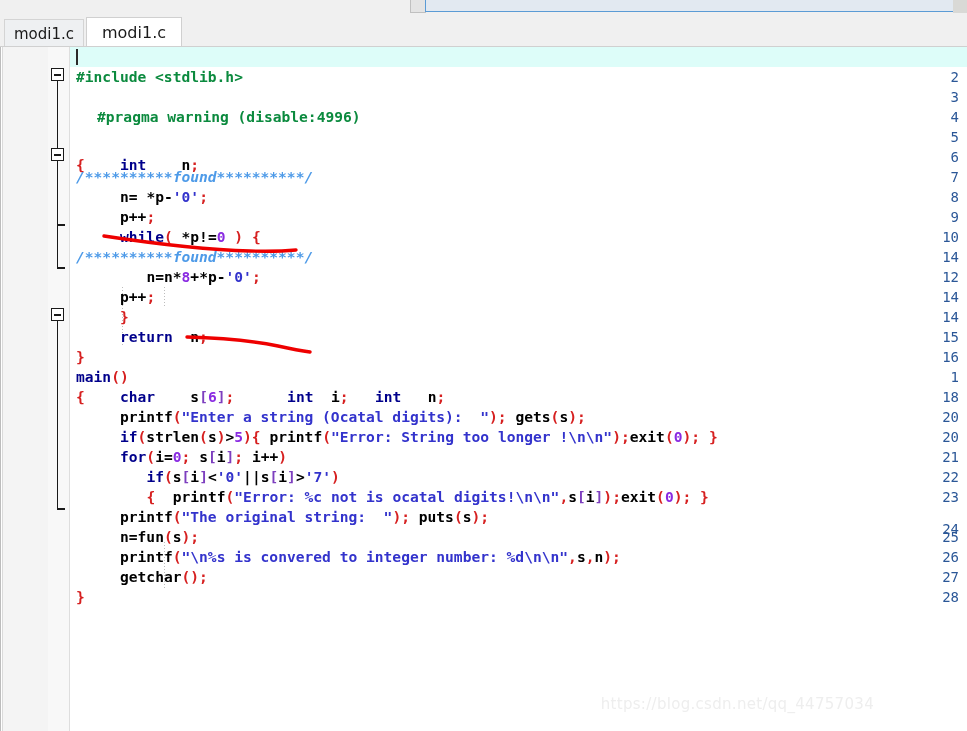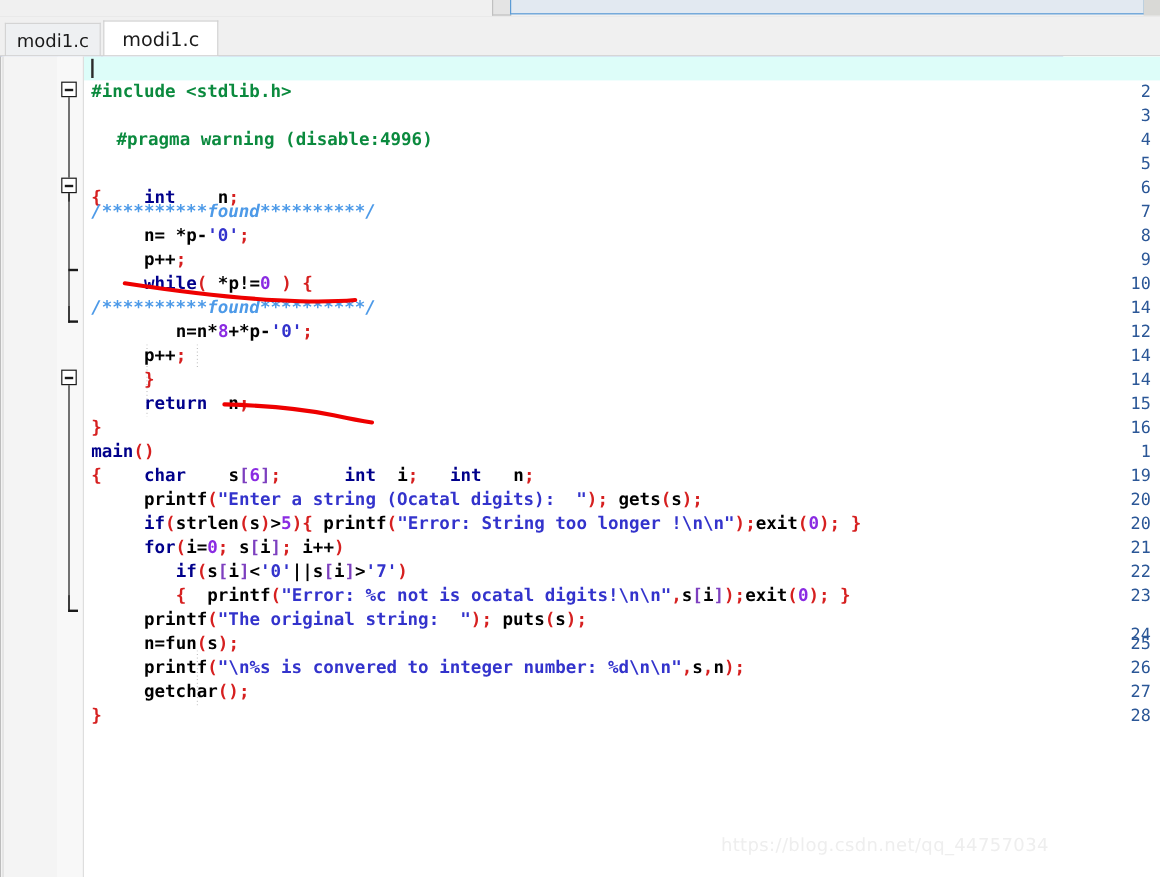--- a/index.html
+++ b/index.html
@@ -190,21 +190,21 @@
         <div class="ln" style="top: 140px;">8</div>
         <div class="ln" style="top: 160px;">9</div>
         <div class="ln" style="top: 180px;">10</div>
         <div class="ln" style="top: 200px;">14</div>
         <div class="ln" style="top: 220px;">12</div>
         <div class="ln" style="top: 240px;">14</div>
         <div class="ln" style="top: 260px;">14</div>
         <div class="ln" style="top: 280px;">15</div>
         <div class="ln" style="top: 300px;">16</div>
         <div class="ln" style="top: 320px;">1</div>
-        <div class="ln" style="top: 340px;">19</div>
+        <div class="ln" style="top: 340px;">18</div>
         <div class="ln" style="top: 360px;">20</div>
         <div class="ln" style="top: 380px;">20</div>
         <div class="ln" style="top: 400px;">21</div>
         <div class="ln" style="top: 420px;">22</div>
         <div class="ln" style="top: 440px;">23</div>
         <div class="ln" style="top: 472px;">24</div>
         <div class="ln" style="top: 480px;">25</div>
         <div class="ln" style="top: 500px;">26</div>
         <div class="ln" style="top: 520px;">27</div>
         <div class="ln" style="top: 540px;">28</div>

